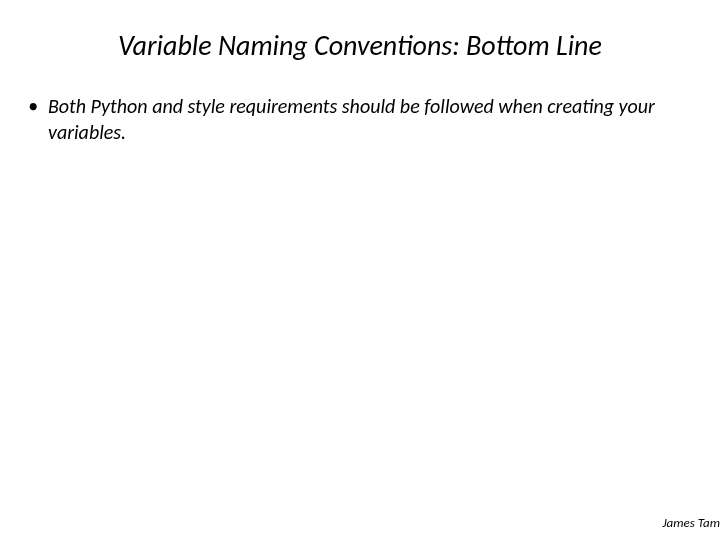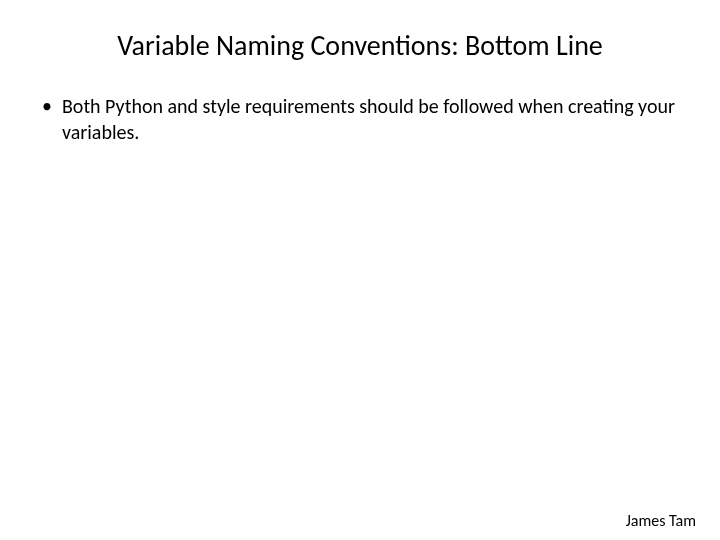--- a/index.html
+++ b/index.html
@@ -12,22 +12,23 @@
       height: 540px;
       background: #ffffff;
       font-family: Calibri, 'Segoe UI', Arial, sans-serif;
       color: #000000;
       position: relative;
       overflow: hidden;
     }
     .slide {
       width: 100%;
       height: 100%;
-      padding: 20px 34px;
+      padding: 20px 20px;
       position: relative;
+      font-style: italic;
     }
     .title {
       font-size: 28px;
       font-weight: 400;
       text-align: center;
       margin-top: 8px;
       margin-bottom: 30px;
       color: #000000;
     }
     .content {
@@ -43,22 +44,22 @@
     .bullet {
       margin-right: 10px;
       flex-shrink: 0;
     }
     .bullet-text {
       flex: 1;
     }
     .footer {
       position: absolute;
       bottom: 10px;
-      right: 24px;
-      font-size: 16px;
+      right: 0;
+      font-size: 13px;
       color: #000000;
     }
   </style>
 </head>
 <body>
 
 <div class="slide">
   <h1 class="title">Variable Naming Conventions: Bottom Line</h1>
   <div class="content">
     <div class="bullet-item">

